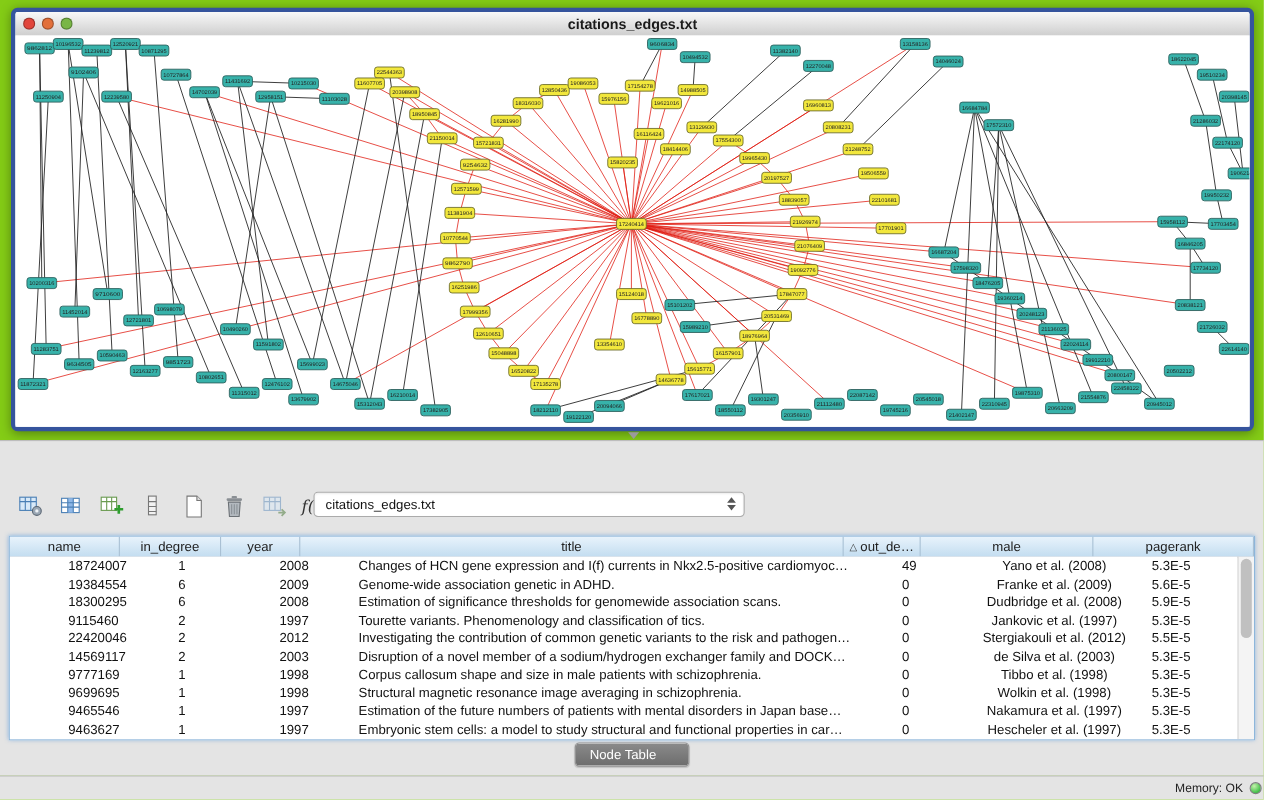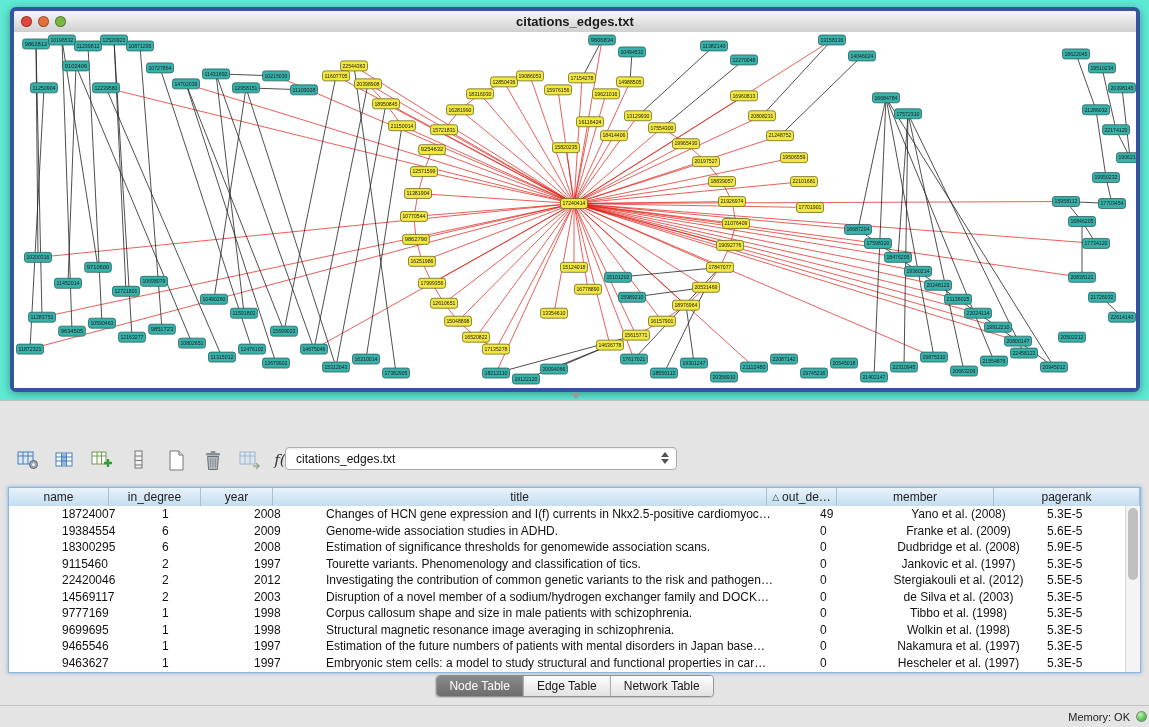--- a/index.html
+++ b/index.html
@@ -1,16 +1,16 @@
 <!DOCTYPE html>
 <html><head>
 <meta charset="utf-8">
 <style>
   html,body{margin:0;padding:0;}
-  .screen{position:relative;width:1149px;height:727px;overflow:hidden;background:#5eead4;
+  .screen{position:relative;width:1149px;height:727px;overflow:hidden;background:#84cc16;
           font-family:"Liberation Sans",sans-serif;color:#111;}
 
   
   .net-window{position:absolute;left:10px;top:7px;width:1130px;height:385px;box-sizing:border-box;
               border:4px solid #35549d;border-radius:6px;background:#fff;box-shadow:0 2px 10px rgba(0,0,0,.35);}
   .titlebar{position:relative;height:21px;background:linear-gradient(#f8f8f8,#cfcfcf);
             border-bottom:1px solid #8f8f8f;border-radius:2px 2px 0 0;}
   .lights{position:absolute;left:7px;top:5px;display:flex;gap:6px;}
   .light{width:11px;height:11px;border-radius:50%;border:1px solid rgba(0,0,0,.3);box-sizing:border-box;}
   .win-title{position:absolute;left:0;right:0;top:3px;text-align:center;font-size:13px;font-weight:bold;color:#1a1a1a;}
@@ -54,21 +54,21 @@
   .th .sort{font-size:9px;margin-right:3px;color:#333;}
   .tbody{position:absolute;left:0;right:15px;top:18px;bottom:0;overflow:hidden;background:#fff;}
   .tr{display:flex;height:16.5px;line-height:16.5px;font-size:12px;white-space:nowrap;padding-left:43px;}
   .td{box-sizing:border-box;overflow:hidden;text-overflow:clip;}
   .td-left{text-align:left;padding-left:10px;}
   .td-center{text-align:center;}
   .vscroll{position:absolute;right:0;top:18px;bottom:0;width:15px;background:#f4f4f4;border-left:1px solid #d6d6d6;box-sizing:border-box;}
   .vthumb{position:absolute;left:2px;right:2px;top:2px;height:72px;border-radius:6px;background:#c0c0c0;}
 
   .tabs{position:absolute;left:50%;top:274px;transform:translateX(-50%);display:flex;height:20px;
-        border:1px solid #8f8f8f;border-radius:4px;overflow:hidden;background:#fff;box-shadow:0 1px 1px rgba(0,0,0,.15);}
+        border:1px solid #8f8f8f;border-radius:4px;overflow:hidden;background:#fff;box-shadow:0 1px 1px rgba(0,0,0,.15);flex-direction:column;}
   .tab{padding:0 13px;line-height:20px;font-size:12px;color:#1a1a1a;background:linear-gradient(#fdfdfd,#e2e2e2);
        border-left:1px solid #a5a5a5;cursor:default;}
   .tab:first-child{border-left:none;}
   .tab.active{background:linear-gradient(#8a8a8a,#6d6d6d);color:#fff;}
 
   
   .statusbar{position:absolute;left:0;bottom:0;width:1149px;height:22px;background:#e4e4e4;border-top:1px solid #c2c2c2;
              box-sizing:border-box;display:flex;align-items:center;justify-content:flex-end;padding-right:2px;gap:6px;}
   .statusbar .mem{font-size:11px;color:#222;}
   .dot{width:11px;height:11px;border-radius:50%;border:1px solid #7f7f7f;box-sizing:border-box;
@@ -638,41 +638,41 @@
             <span>year</span>
           </div>
           <div class="th" style="width: 494px;">
             <span>title</span>
           </div>
           <div class="th" style="width: 70px;">
             <span class="sort">△</span>
             <span>out_de…</span>
           </div>
           <div class="th" style="width: 157px;">
-            <span>member</span>
+            <span>male</span>
           </div>
           <div class="th" style="flex: 1 1 0%;">
             <span>pagerank</span>
           </div>
         </div>
       <div class="tbody" id="tbody">
           <div class="tr">
             <div class="td td-left" style="width: 100px;">18724007</div>
             <div class="td td-left" style="width: 92px;">1</div>
             <div class="td td-left" style="width: 72px;">2008</div>
             <div class="td td-left" style="width: 494px;">Changes of HCN gene expression and I(f) currents in Nkx2.5-positive cardiomyoc…</div>
             <div class="td td-left" style="width: 70px;">49</div>
             <div class="td td-center" style="width: 157px;">Yano et al. (2008)</div>
             <div class="td td-left" style="flex: 1 1 0%;">5.3E-5</div>
           </div>
           <div class="tr">
             <div class="td td-left" style="width: 100px;">19384554</div>
             <div class="td td-left" style="width: 92px;">6</div>
             <div class="td td-left" style="width: 72px;">2009</div>
-            <div class="td td-left" style="width: 494px;">Genome-wide association studies in ADHD.</div>
+            <div class="td td-left" style="width: 494px;">Genome-wide association genetic in ADHD.</div>
             <div class="td td-left" style="width: 70px;">0</div>
             <div class="td td-center" style="width: 157px;">Franke et al. (2009)</div>
             <div class="td td-left" style="flex: 1 1 0%;">5.6E-5</div>
           </div>
           <div class="tr">
             <div class="td td-left" style="width: 100px;">18300295</div>
             <div class="td td-left" style="width: 92px;">6</div>
             <div class="td td-left" style="width: 72px;">2008</div>
             <div class="td td-left" style="width: 494px;">Estimation of significance thresholds for genomewide association scans.</div>
             <div class="td td-left" style="width: 70px;">0</div>

